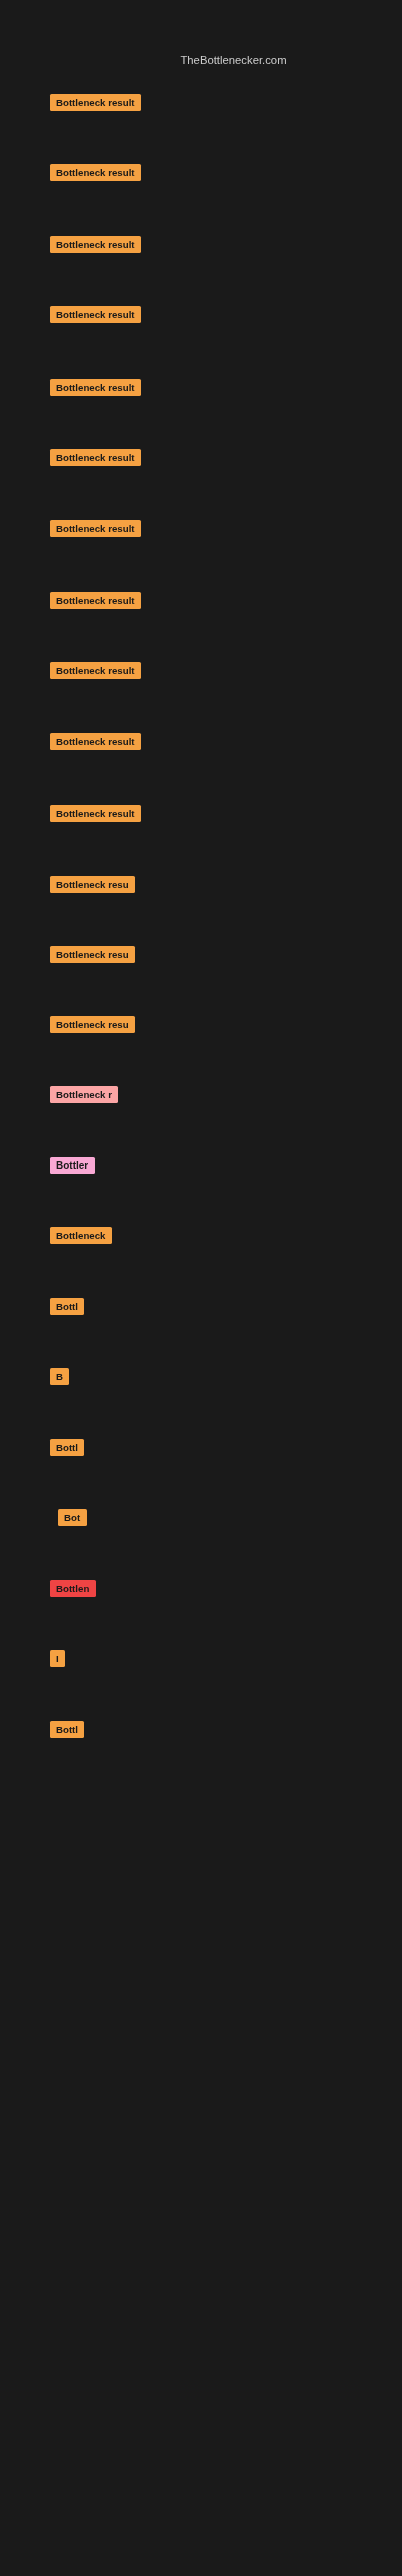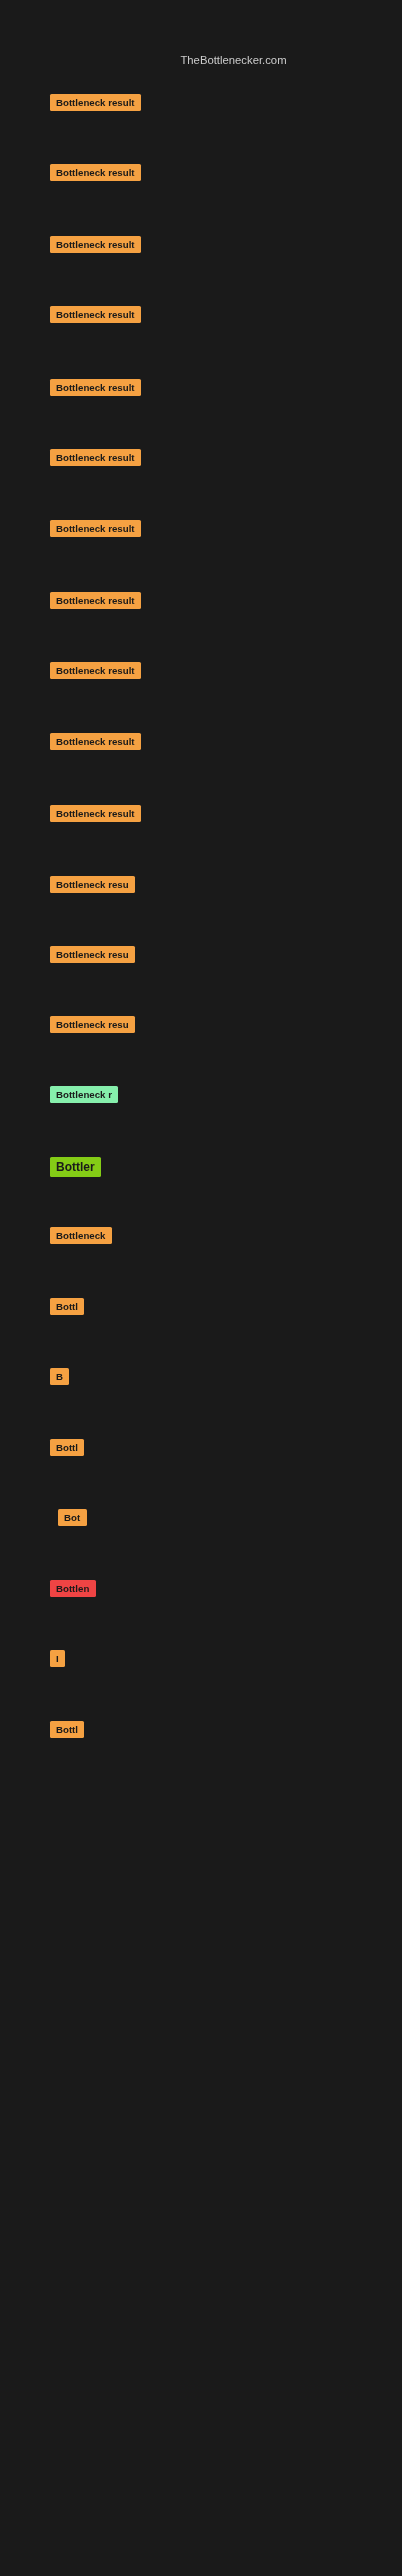--- a/index.html
+++ b/index.html
@@ -38,22 +38,22 @@
       <div style="position: absolute; top: 331px; left: 1.6px;"><span style="display: inline-block; background-color: rgb(245, 161, 66); color: rgb(26, 26, 26); font-size: 9.7px; font-weight: bold; padding: 3.2px 6.4px; border-radius: 1.6px; max-width: 109px; overflow: hidden; white-space: nowrap;">Bottleneck result</span></div>
       <div style="position: absolute; top: 401px; left: 1.6px;"><span style="display: inline-block; background-color: rgb(245, 161, 66); color: rgb(26, 26, 26); font-size: 9.7px; font-weight: bold; padding: 3.2px 6.4px; border-radius: 1.6px; max-width: 109px; overflow: hidden; white-space: nowrap;">Bottleneck result</span></div>
       <div style="position: absolute; top: 472px; left: 1.6px;"><span style="display: inline-block; background-color: rgb(245, 161, 66); color: rgb(26, 26, 26); font-size: 9.7px; font-weight: bold; padding: 3.2px 6.4px; border-radius: 1.6px; max-width: 109px; overflow: hidden; white-space: nowrap;">Bottleneck result</span></div>
       <div style="position: absolute; top: 544px; left: 1.6px;"><span style="display: inline-block; background-color: rgb(245, 161, 66); color: rgb(26, 26, 26); font-size: 9.7px; font-weight: bold; padding: 3.2px 6.4px; border-radius: 1.6px; max-width: 109px; overflow: hidden; white-space: nowrap;">Bottleneck result</span></div>
       <div style="position: absolute; top: 614px; left: 1.6px;"><span style="display: inline-block; background-color: rgb(245, 161, 66); color: rgb(26, 26, 26); font-size: 9.7px; font-weight: bold; padding: 3.2px 6.4px; border-radius: 1.6px; max-width: 109px; overflow: hidden; white-space: nowrap;">Bottleneck result</span></div>
       <div style="position: absolute; top: 685px; left: 1.6px;"><span style="display: inline-block; background-color: rgb(245, 161, 66); color: rgb(26, 26, 26); font-size: 9.7px; font-weight: bold; padding: 3.2px 6.4px; border-radius: 1.6px; max-width: 109px; overflow: hidden; white-space: nowrap;">Bottleneck result</span></div>
       <div style="position: absolute; top: 757px; left: 1.6px;"><span style="display: inline-block; background-color: rgb(245, 161, 66); color: rgb(26, 26, 26); font-size: 9.7px; font-weight: bold; padding: 3.2px 6.4px; border-radius: 1.6px; max-width: 109px; overflow: hidden; white-space: nowrap;">Bottleneck result</span></div>
       <div style="position: absolute; top: 828px; left: 1.6px;"><span style="display: inline-block; background-color: rgb(245, 161, 66); color: rgb(26, 26, 26); font-size: 9.7px; font-weight: bold; padding: 3.2px 6.4px; border-radius: 1.6px; max-width: 100px; overflow: hidden; white-space: nowrap;">Bottleneck resu</span></div>
       <div style="position: absolute; top: 898px; left: 1.6px;"><span style="display: inline-block; background-color: rgb(245, 161, 66); color: rgb(26, 26, 26); font-size: 9.7px; font-weight: bold; padding: 3.2px 6.4px; border-radius: 1.6px; max-width: 100px; overflow: hidden; white-space: nowrap;">Bottleneck resu</span></div>
       <div style="position: absolute; top: 968px; left: 1.6px;"><span style="display: inline-block; background-color: rgb(245, 161, 66); color: rgb(26, 26, 26); font-size: 9.7px; font-weight: bold; padding: 3.2px 6.4px; border-radius: 1.6px; max-width: 100px; overflow: hidden; white-space: nowrap;">Bottleneck resu</span></div>
-      <div style="position: absolute; top: 1038px; left: 1.6px;"><span style="display: inline-block; background-color: #86efac; color: rgb(26, 26, 26); font-size: 9.7px; font-weight: bold; padding: 3.2px 6.4px; border-radius: 1.6px; max-width: 84px; overflow: hidden; white-space: nowrap;">Bottleneck r</span></div>
-      <div style="position: absolute; top: 1109px; left: 1.6px;"><span style="display: inline-block; background-color: #84cc16; color: rgb(26, 26, 26); font-size: 12px; font-weight: bold; padding: 3.2px 6.4px; border-radius: 1.6px; max-width: 58px; overflow: hidden; white-space: nowrap;">Bottler</span></div>
+      <div style="position: absolute; top: 1038px; left: 1.6px;"><span style="display: inline-block; background-color: #fca5a5; color: rgb(26, 26, 26); font-size: 9.7px; font-weight: bold; padding: 3.2px 6.4px; border-radius: 1.6px; max-width: 84px; overflow: hidden; white-space: nowrap;">Bottleneck r</span></div>
+      <div style="position: absolute; top: 1109px; left: 1.6px;"><span style="display: inline-block; background-color: #f9a8d4; color: rgb(26, 26, 26); font-size: 10px; font-weight: bold; padding: 3.2px 6.4px; border-radius: 1.6px; max-width: 58px; overflow: hidden; white-space: nowrap;">Bottler</span></div>
       <div style="position: absolute; top: 1179px; left: 1.6px; text-align: center;"><span style="display: inline-block; background-color: rgb(245, 161, 66); color: rgb(26, 26, 26); font-size: 9.7px; font-weight: bold; padding: 3.2px 6.4px; border-radius: 1.6px; max-width: 74px; overflow: hidden; white-space: nowrap;">Bottleneck</span></div>
       <div style="position: absolute; top: 1250px; left: 1.6px;"><span style="display: inline-block; background-color: rgb(245, 161, 66); color: rgb(26, 26, 26); font-size: 9.7px; font-weight: bold; padding: 3.2px 6.4px; border-radius: 1.6px; max-width: 50px; overflow: hidden; white-space: nowrap;">Bottl</span></div>
       <div style="position: absolute; top: 1320px; left: 1.6px;"><span style="display: inline-block; background-color: rgb(245, 161, 66); color: rgb(26, 26, 26); font-size: 9.7px; font-weight: bold; padding: 3.2px 6.4px; border-radius: 1.6px; max-width: 26px; overflow: hidden; white-space: nowrap;">B</span></div>
       <div style="position: absolute; top: 1391px; left: 1.6px;"><span style="display: inline-block; background-color: rgb(245, 161, 66); color: rgb(26, 26, 26); font-size: 9.7px; font-weight: bold; padding: 3.2px 6.4px; border-radius: 1.6px; max-width: 50px; overflow: hidden; white-space: nowrap;">Bottl</span></div>
       <div style="position: absolute; top: 1461px; left: 1.6px;"><span style="display: inline-block; background-color: rgb(245, 161, 66); color: rgb(26, 26, 26); font-size: 9.7px; font-weight: bold; padding: 3.2px 6.4px; border-radius: 1.6px; max-width: 40px; overflow: hidden; white-space: nowrap; margin-left: 8px;">Bot</span></div>
       <div style="position: absolute; top: 1532px; left: 1.6px;"><span style="display: inline-block; background-color: #ef4444; color: rgb(26, 26, 26); font-size: 9.7px; font-weight: bold; padding: 3.2px 6.4px; border-radius: 1.6px; max-width: 61px; overflow: hidden; white-space: nowrap;">Bottlen</span></div>
       <div style="position: absolute; top: 1602px; left: 1.6px;"><span style="display: inline-block; background-color: rgb(245, 161, 66); color: rgb(26, 26, 26); font-size: 9.7px; font-weight: bold; padding: 3.2px 6.4px; border-radius: 1.6px; max-width: 21px; overflow: hidden; white-space: nowrap;">I</span></div>
       <div style="position: absolute; top: 1673px; left: 1.6px;"><span style="display: inline-block; background-color: rgb(245, 161, 66); color: rgb(26, 26, 26); font-size: 9.7px; font-weight: bold; padding: 3.2px 6.4px; border-radius: 1.6px; max-width: 50px; overflow: hidden; white-space: nowrap;">Bottl</span></div>
     </div>
 </div>

